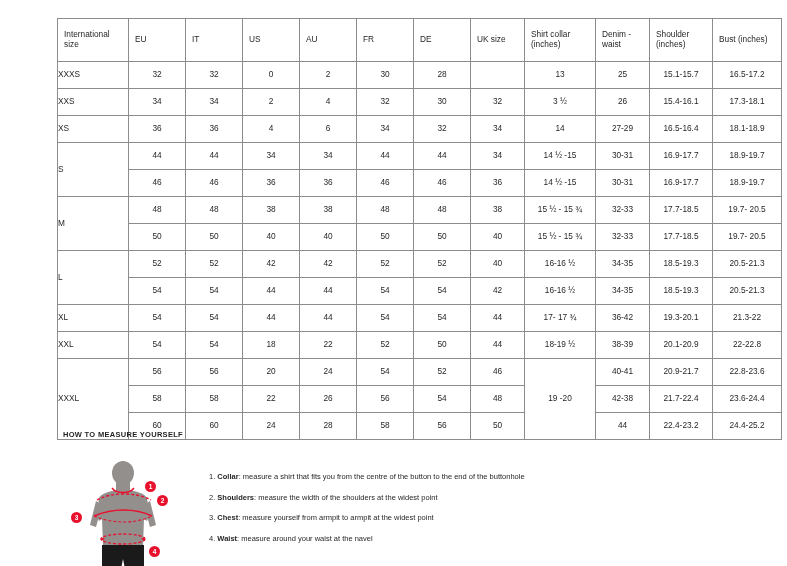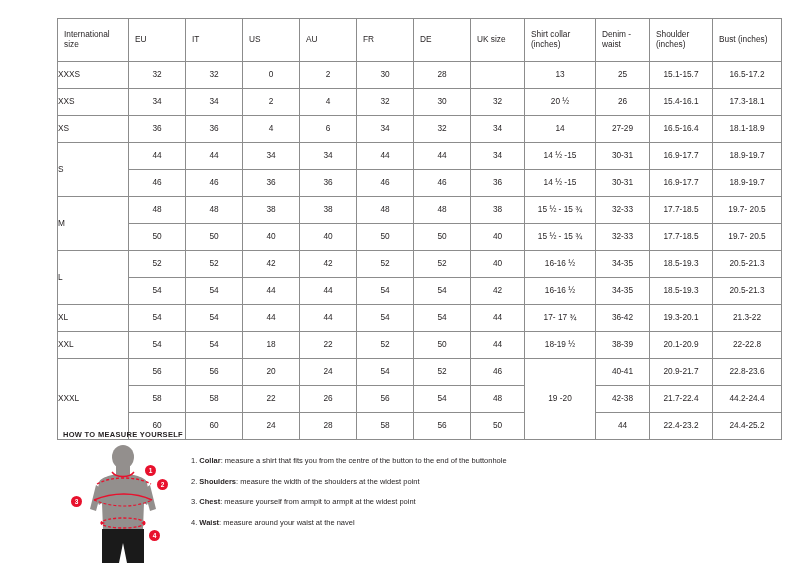--- a/index.html
+++ b/index.html
@@ -69,34 +69,35 @@
     position: absolute;
     left: 57px;
     top: 430px;
     width: 700px;
   }
   .measure-title {
     font-size: 7.5px;
     font-weight: bold;
     letter-spacing: 0.3px;
     color: #231f20;
-    margin: 0 0 4px 6px;
+    margin: 0 0 20px 6px;
   }
   .measure-body {
     display: flex;
     align-items: flex-start;
   }
   .figure-wrap {
     position: relative;
     width: 120px;
     height: 128px;
     flex: 0 0 120px;
     margin-left: 14px;
   }
   .instructions {
+    margin-left: 18px;
     padding-top: 14px;
   }
   .instructions .line {
     font-size: 7.5px;
     line-height: 1.0;
     margin-bottom: 13px;
     color: #231f20;
     white-space: nowrap;
   }
   .instructions .line b {
@@ -170,21 +171,21 @@
 
       <tr>
         <td class="intl-center">XXS</td>
         <td>34</td>
         <td>34</td>
         <td>2</td>
         <td>4</td>
         <td>32</td>
         <td>30</td>
         <td>32</td>
-        <td>20 ½</td>
+        <td>3 ½</td>
         <td>26</td>
         <td>15.4-16.1</td>
         <td>17.3-18.1</td>
       </tr>
 
       <tr>
         <td class="intl-center">XS</td>
         <td>36</td>
         <td>36</td>
         <td>4</td>
@@ -333,21 +334,21 @@
       <tr>
         <td>58</td>
         <td>58</td>
         <td>22</td>
         <td>26</td>
         <td>56</td>
         <td>54</td>
         <td>48</td>
         <td>42-38</td>
         <td>21.7-22.4</td>
-        <td>44.2-24.4</td>
+        <td>23.6-24.4</td>
       </tr>
 
       <tr>
         <td>60</td>
         <td>60</td>
         <td>24</td>
         <td>28</td>
         <td>58</td>
         <td>56</td>
         <td>50</td>

